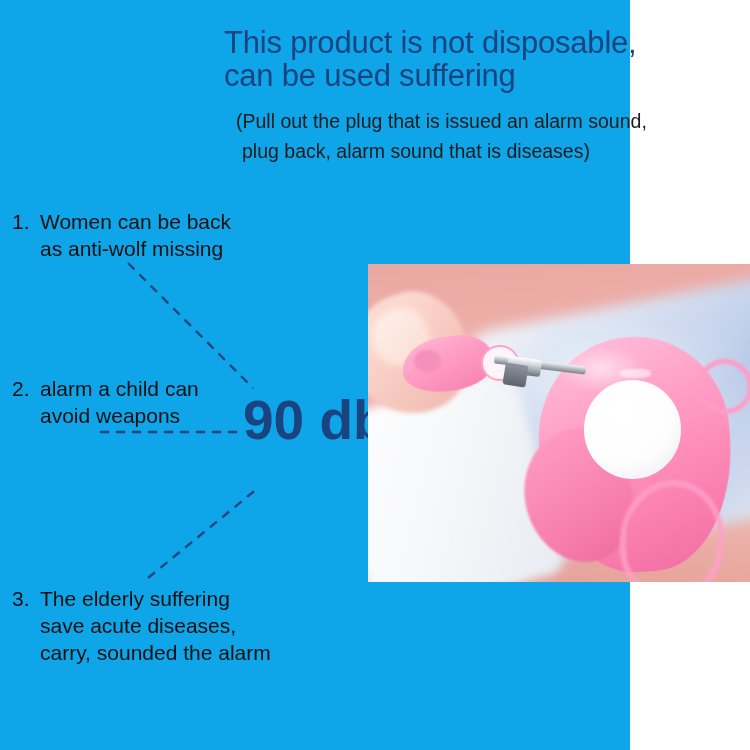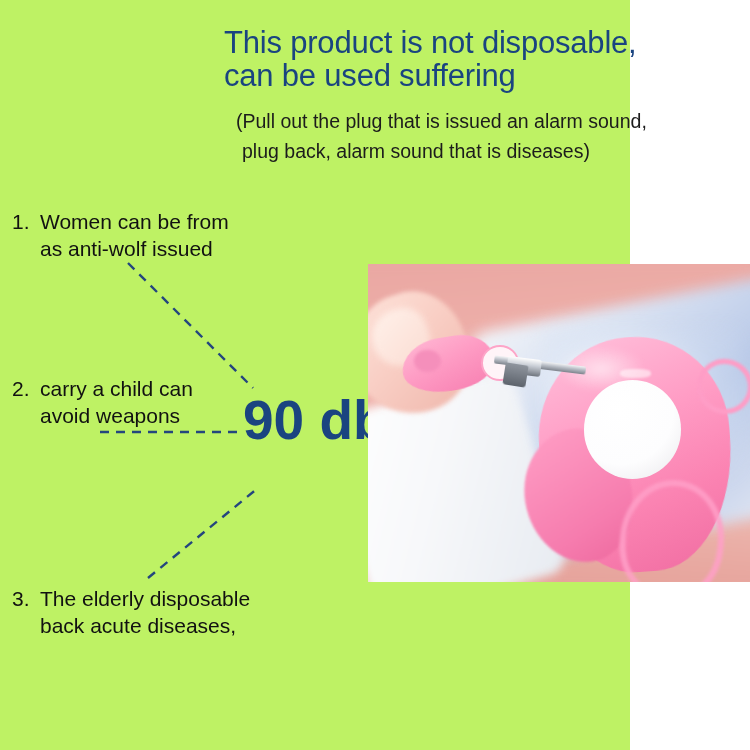--- a/index.html
+++ b/index.html
@@ -14,21 +14,21 @@
     overflow: hidden;
     font-family: "Liberation Sans", sans-serif;
     background: #ffffff;
   }
 
   #stage {
     position: absolute;
     left: 0; top: 0;
     width: 630px;
     height: 750px;
-    background: #bef264;
+    background: #0ea5e9;
   }
 
   
   .headline {
     position: absolute;
     left: 224px;
     top: 26px;
     width: 520px;
     color: #1a4480;
     font-size: 31px;
@@ -309,38 +309,39 @@
   </div>
 
   <div class="subtitle">
     <span class="s-line">(Pull out the plug that is issued an alarm sound,</span>
     <span class="s-line indent">plug back, alarm sound that is diseases)</span>
   </div>
 
   <div class="bullet" id="bullet-1">
     <span class="num">1.</span>
     <span class="body">
-      <span class="b-line">Women can be from</span>
-      <span class="b-line">as anti-wolf issued</span>
+      <span class="b-line">Women can be back</span>
+      <span class="b-line">as anti-wolf missing</span>
     </span>
   </div>
 
   <div class="bullet" id="bullet-2">
     <span class="num">2.</span>
     <span class="body">
-      <span class="b-line">carry a child can</span>
+      <span class="b-line">alarm a child can</span>
       <span class="b-line">avoid weapons</span>
     </span>
   </div>
 
   <div class="bullet" id="bullet-3">
     <span class="num">3.</span>
     <span class="body">
-      <span class="b-line">The elderly disposable</span>
-      <span class="b-line">back acute diseases,</span>
+      <span class="b-line">The elderly suffering</span>
+      <span class="b-line">save acute diseases,</span>
+      <span class="b-line">carry, sounded the alarm</span>
     </span>
   </div>
 
   <div class="db-callout">90 db</div>
 
   <svg class="connectors" viewBox="0 0 750 750" width="750" height="750" xmlns="http://www.w3.org/2000/svg">
     <line x1="128" y1="263" x2="253" y2="388" stroke="#24467e" stroke-width="2.4" stroke-dasharray="9 7" stroke-linecap="butt"></line>
     <line x1="100" y1="432" x2="239" y2="432" stroke="#24467e" stroke-width="2.4" stroke-dasharray="9 7" stroke-linecap="butt"></line>
     <line x1="148" y1="578" x2="258" y2="488" stroke="#24467e" stroke-width="2.4" stroke-dasharray="9 7" stroke-linecap="butt"></line>
   </svg>

